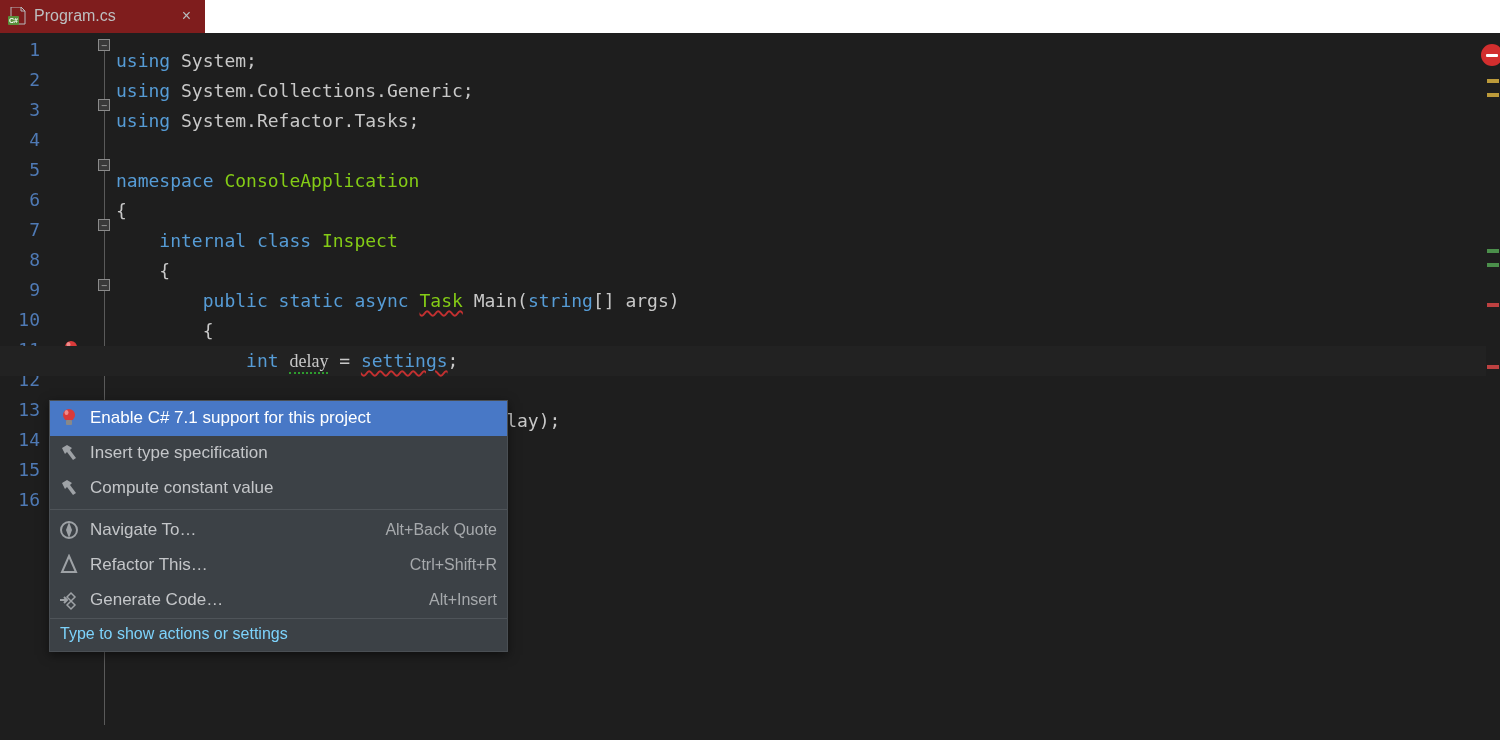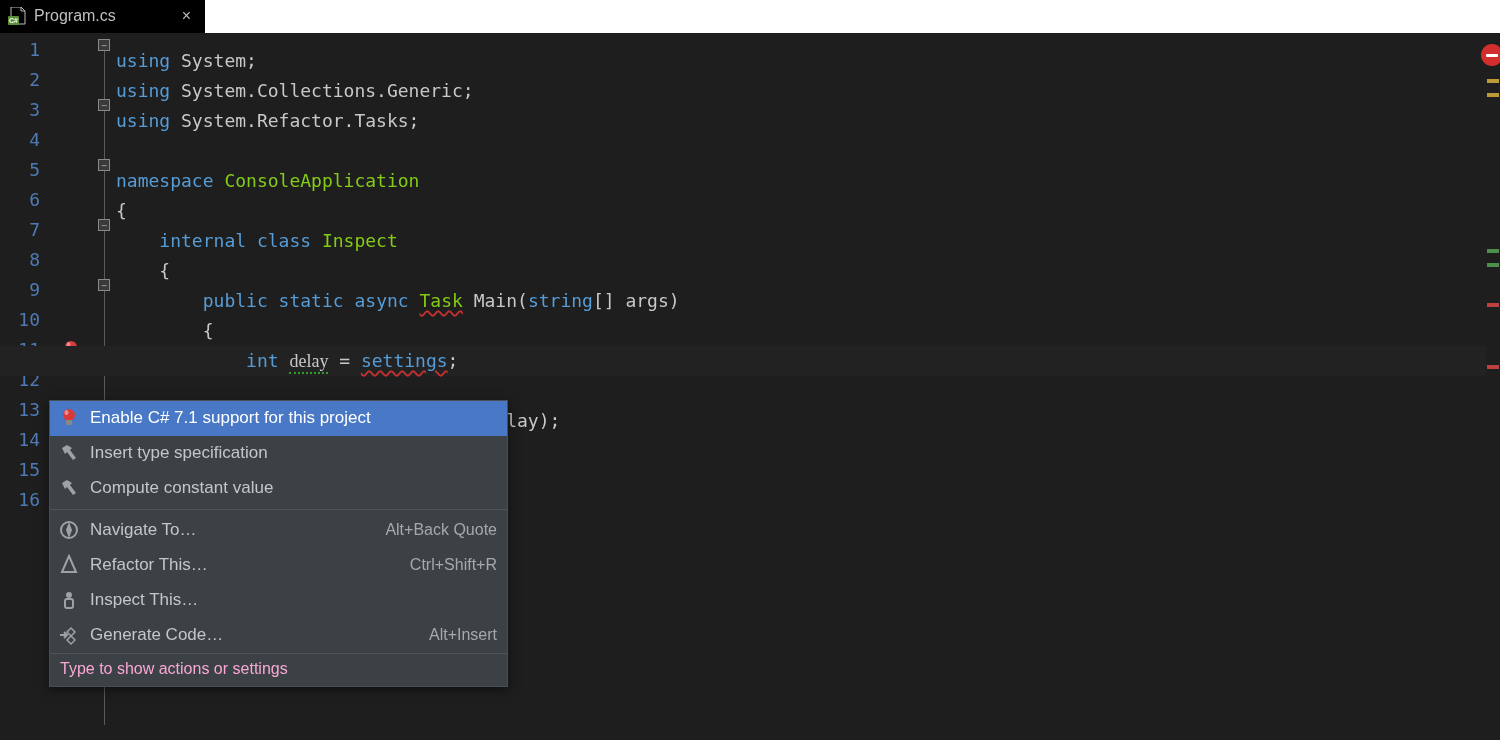--- a/index.html
+++ b/index.html
@@ -11,21 +11,21 @@
       overflow: hidden;
       position: relative;
     }
     .tab-bar {
       height: 33px;
       background: #ffffff;
       display: flex;
       align-items: flex-start;
     }
     .tab {
-      background: #000000;
+      background: #7f1d1d;
       color: #bdbfc0;
       padding: 5px 12px 6px 8px;
       display: flex;
       align-items: center;
       gap: 6px;
       font-family: 'Segoe UI', sans-serif;
       font-size: 16px;
       height: 33px;
       min-width: 205px;
     }
@@ -202,21 +202,21 @@
       color: #a6a9ac;
       font-size: 16px;
     }
     .popup-sep {
       height: 1px;
       background: #4f5459;
       margin: 3px 0;
     }
     .popup-footer {
       padding: 6px 10px 8px 10px;
-      color: #f9a8d4;
+      color: #7dd3fc;
       font-size: 16px;
       border-top: 1px solid #4f5459;
     }
     .icon svg { width: 100%; height: 100%; }
   </style>
 </head>
 <body>
 
 <div class="tab-bar">
   <div class="tab">
@@ -346,29 +346,20 @@
           <svg viewBox="0 0 22 22">
             <path d="M11 2 l7 16 h-14 z" fill="none" stroke="#9ea2a6" stroke-width="2"></path>
           </svg>
         </span>
         <span>Refactor This…</span>
         <span class="shortcut">Ctrl+Shift+R</span>
       </div>
       <div class="popup-item">
         <span class="icon">
           <svg viewBox="0 0 22 22">
-            <circle cx="11" cy="6" r="3" fill="#9ea2a6"></circle>
-            <rect x="7" y="10" width="8" height="9" rx="2" fill="none" stroke="#9ea2a6" stroke-width="2"></rect>
-          </svg>
-        </span>
-        <span>Inspect This…</span>
-      </div>
-      <div class="popup-item">
-        <span class="icon">
-          <svg viewBox="0 0 22 22">
             <path d="M2 11 h7" stroke="#9ea2a6" stroke-width="2"></path>
             <path d="M6 8 l3 3 l-3 3" fill="none" stroke="#9ea2a6" stroke-width="2"></path>
             <path d="M13 4 l4 4 l-4 4 l-4 -4 z M13 12 l4 4 l-4 4 l-4 -4 z" fill="none" stroke="#9ea2a6" stroke-width="1.5"></path>
           </svg>
         </span>
         <span>Generate Code…</span>
         <span class="shortcut">Alt+Insert</span>
       </div>
     </div>
   <div class="popup-footer">Type to show actions or settings</div>

